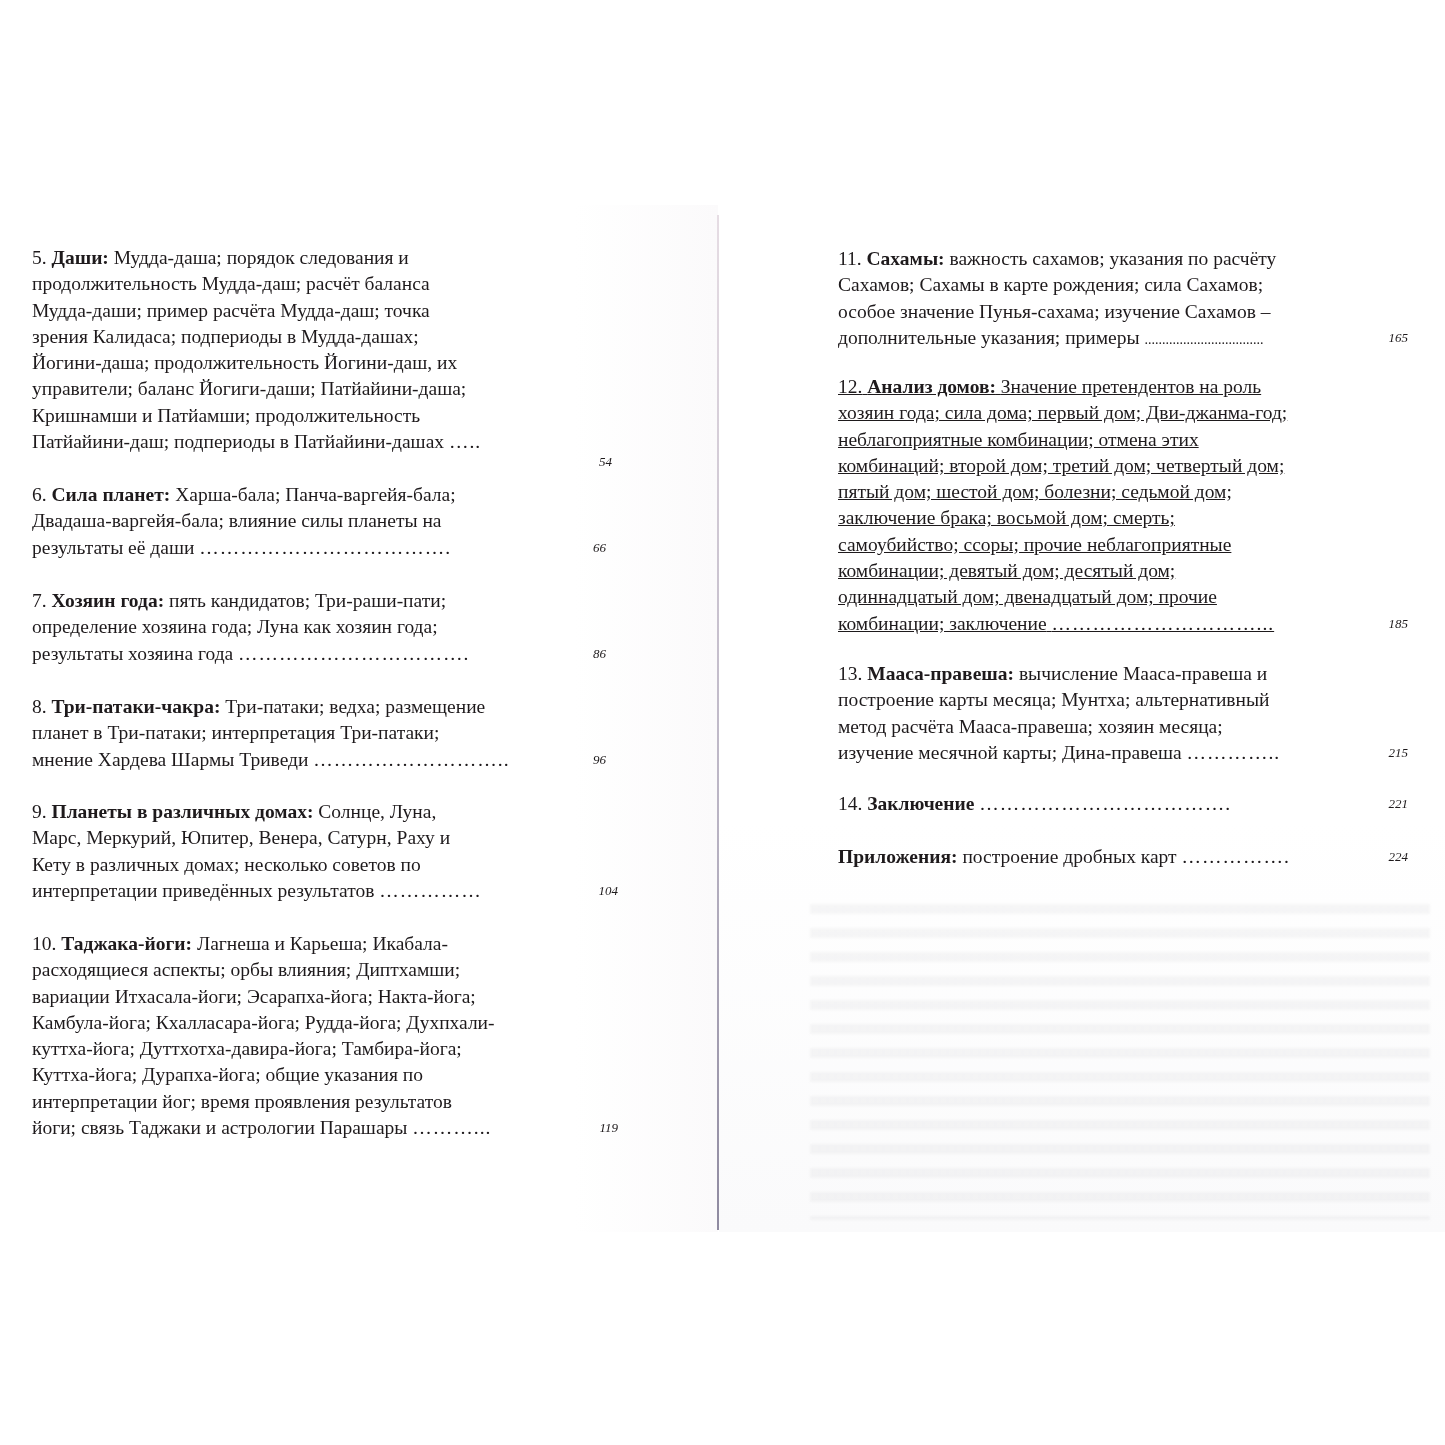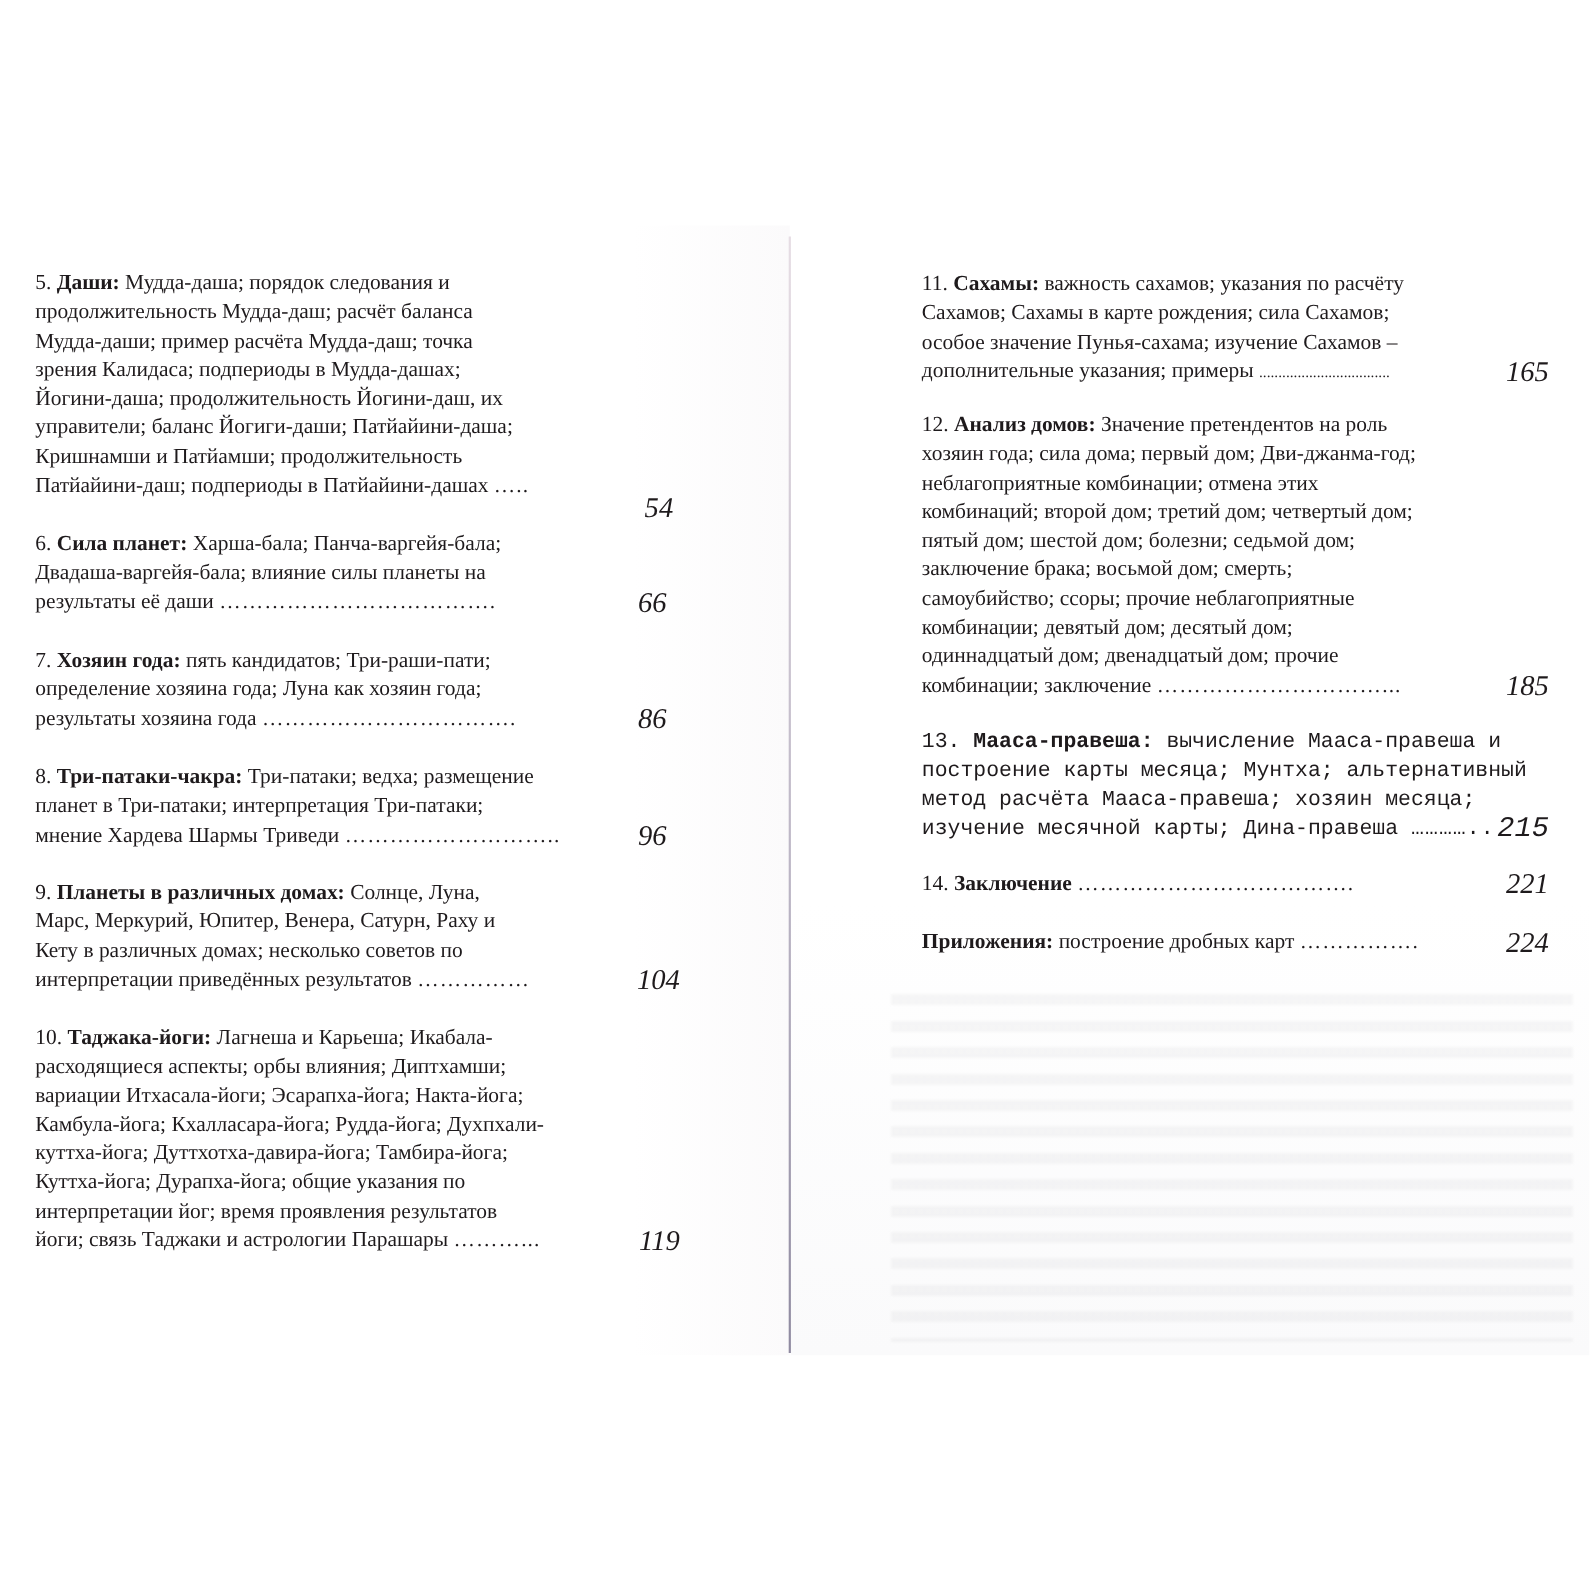--- a/index.html
+++ b/index.html
@@ -15,21 +15,21 @@
   .gutter { position: absolute; left: 717px; top: 215px; width: 2px; height: 1015px;
     background: linear-gradient(to bottom, #e6dde4, #b9b3c3 60%, #8f8aa0 100%); }
   .bleed { position: absolute; left: 810px; top: 890px; width: 620px; height: 330px;
     background: repeating-linear-gradient(to bottom, transparent 0, transparent 14px, rgba(150,150,160,0.08) 14px, rgba(150,150,160,0.08) 24px);
     filter: blur(1px); }
   .toc-entry { position: absolute; font-size: 19.5px; line-height: 26.3px; }
   .toc-entry .line { display: block; white-space: nowrap; height: 26.3px; position: relative; }
   .num { }
   .title { font-weight: bold; }
   .leader { letter-spacing: 1px; }
-  .page-no { position: absolute; font-style: italic; font-size: 26px; }
+  .page-no { position: absolute; font-style: italic; font-size: 13px; }
   .left-col .toc-entry { left: 32px; width: 590px; }
   .left-col .page-no { right: 0; }
   .right-col .toc-entry { left: 838px; width: 570px; }
   .right-col .page-no { right: 0; }
 </style>
 </head>
 <body>
 
 <div class="spread">
   <div class="page-left"></div>
@@ -89,34 +89,34 @@
 
   <div class="right-col">
 
     <div class="toc-entry" style="top:246px;">
       <span class="line"><span class="num">11.</span> <span class="title">Сахамы:</span> <span>важность сахамов; указания по расчёту</span></span>
       <span class="line">Сахамов; Сахамы в карте рождения; сила Сахамов;</span>
       <span class="line">особое значение Пунья-сахама; изучение Сахамов –</span>
       <span class="line"><span>дополнительные указания; примеры</span> <span class="leader" style="letter-spacing:0;font-size:14px;">..................................</span><span class="page-no" style="right:0;">165</span></span>
     </div>
 
-    <div class="toc-entry" style="top:374px;">
+    <div class="toc-entry" style="top:374px;text-decoration:underline;">
       <span class="line"><span class="num">12.</span> <span class="title">Анализ домов:</span> <span>Значение претендентов на роль</span></span>
       <span class="line">хозяин года; сила дома; первый дом; Дви-джанма-год;</span>
       <span class="line">неблагоприятные комбинации; отмена этих</span>
       <span class="line">комбинаций; второй дом; третий дом; четвертый дом;</span>
       <span class="line">пятый дом; шестой дом; болезни; седьмой дом;</span>
       <span class="line">заключение брака; восьмой дом; смерть;</span>
       <span class="line">самоубийство; ссоры; прочие неблагоприятные</span>
       <span class="line">комбинации; девятый дом; десятый дом;</span>
       <span class="line">одиннадцатый дом; двенадцатый дом; прочие</span>
       <span class="line"><span>комбинации; заключение</span> <span class="leader">…………………………...</span><span class="page-no" style="right:0;">185</span></span>
     </div>
 
-    <div class="toc-entry" style="top:661px;font-family:Liberation Mono, monospace;">
+    <div class="toc-entry" style="top:661px;">
       <span class="line"><span class="num">13.</span> <span class="title">Мааса-правеша:</span> <span>вычисление Мааса-правеша и</span></span>
       <span class="line">построение карты месяца; Мунтха; альтернативный</span>
       <span class="line">метод расчёта Мааса-правеша; хозяин месяца;</span>
       <span class="line"><span>изучение месячной карты; Дина-правеша</span> <span class="leader">…………..</span><span class="page-no" style="right:0;">215</span></span>
     </div>
 
     <div class="toc-entry" style="top:791px;">
       <span class="line"><span class="num">14.</span> <span class="title">Заключение</span> <span class="leader">……………………………….</span><span class="page-no" style="right:0;">221</span></span>
     </div>
 

